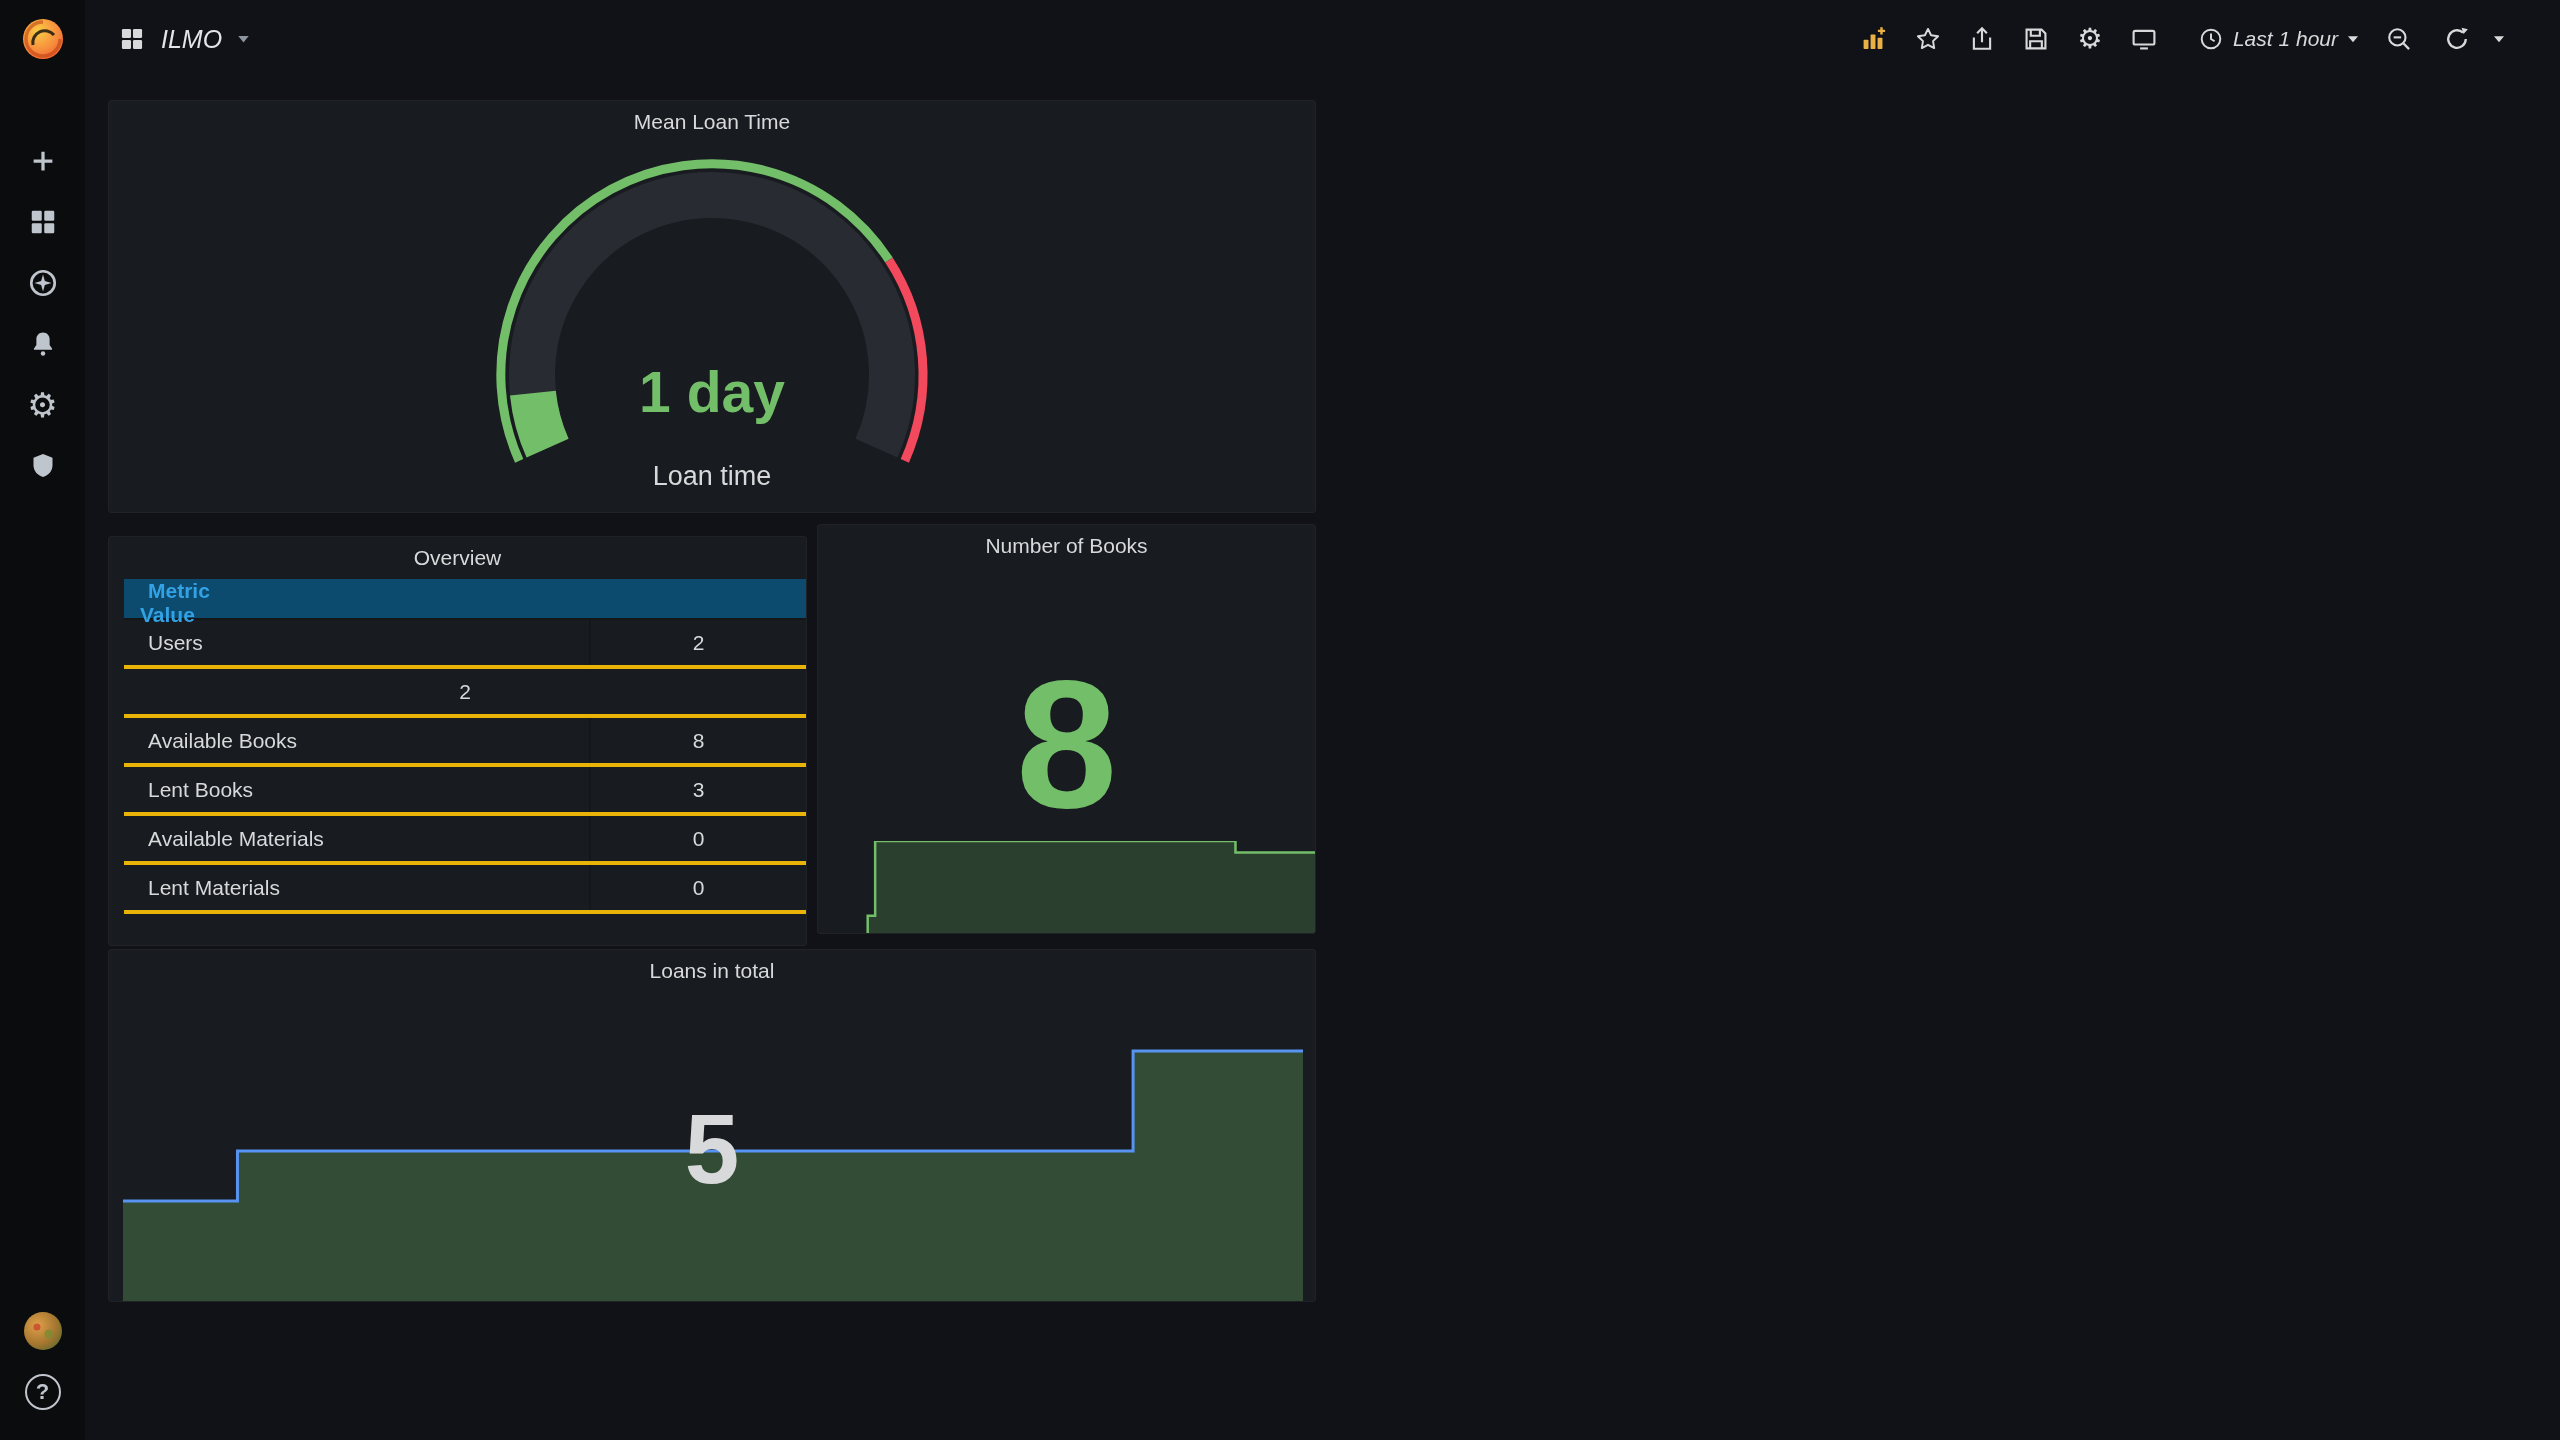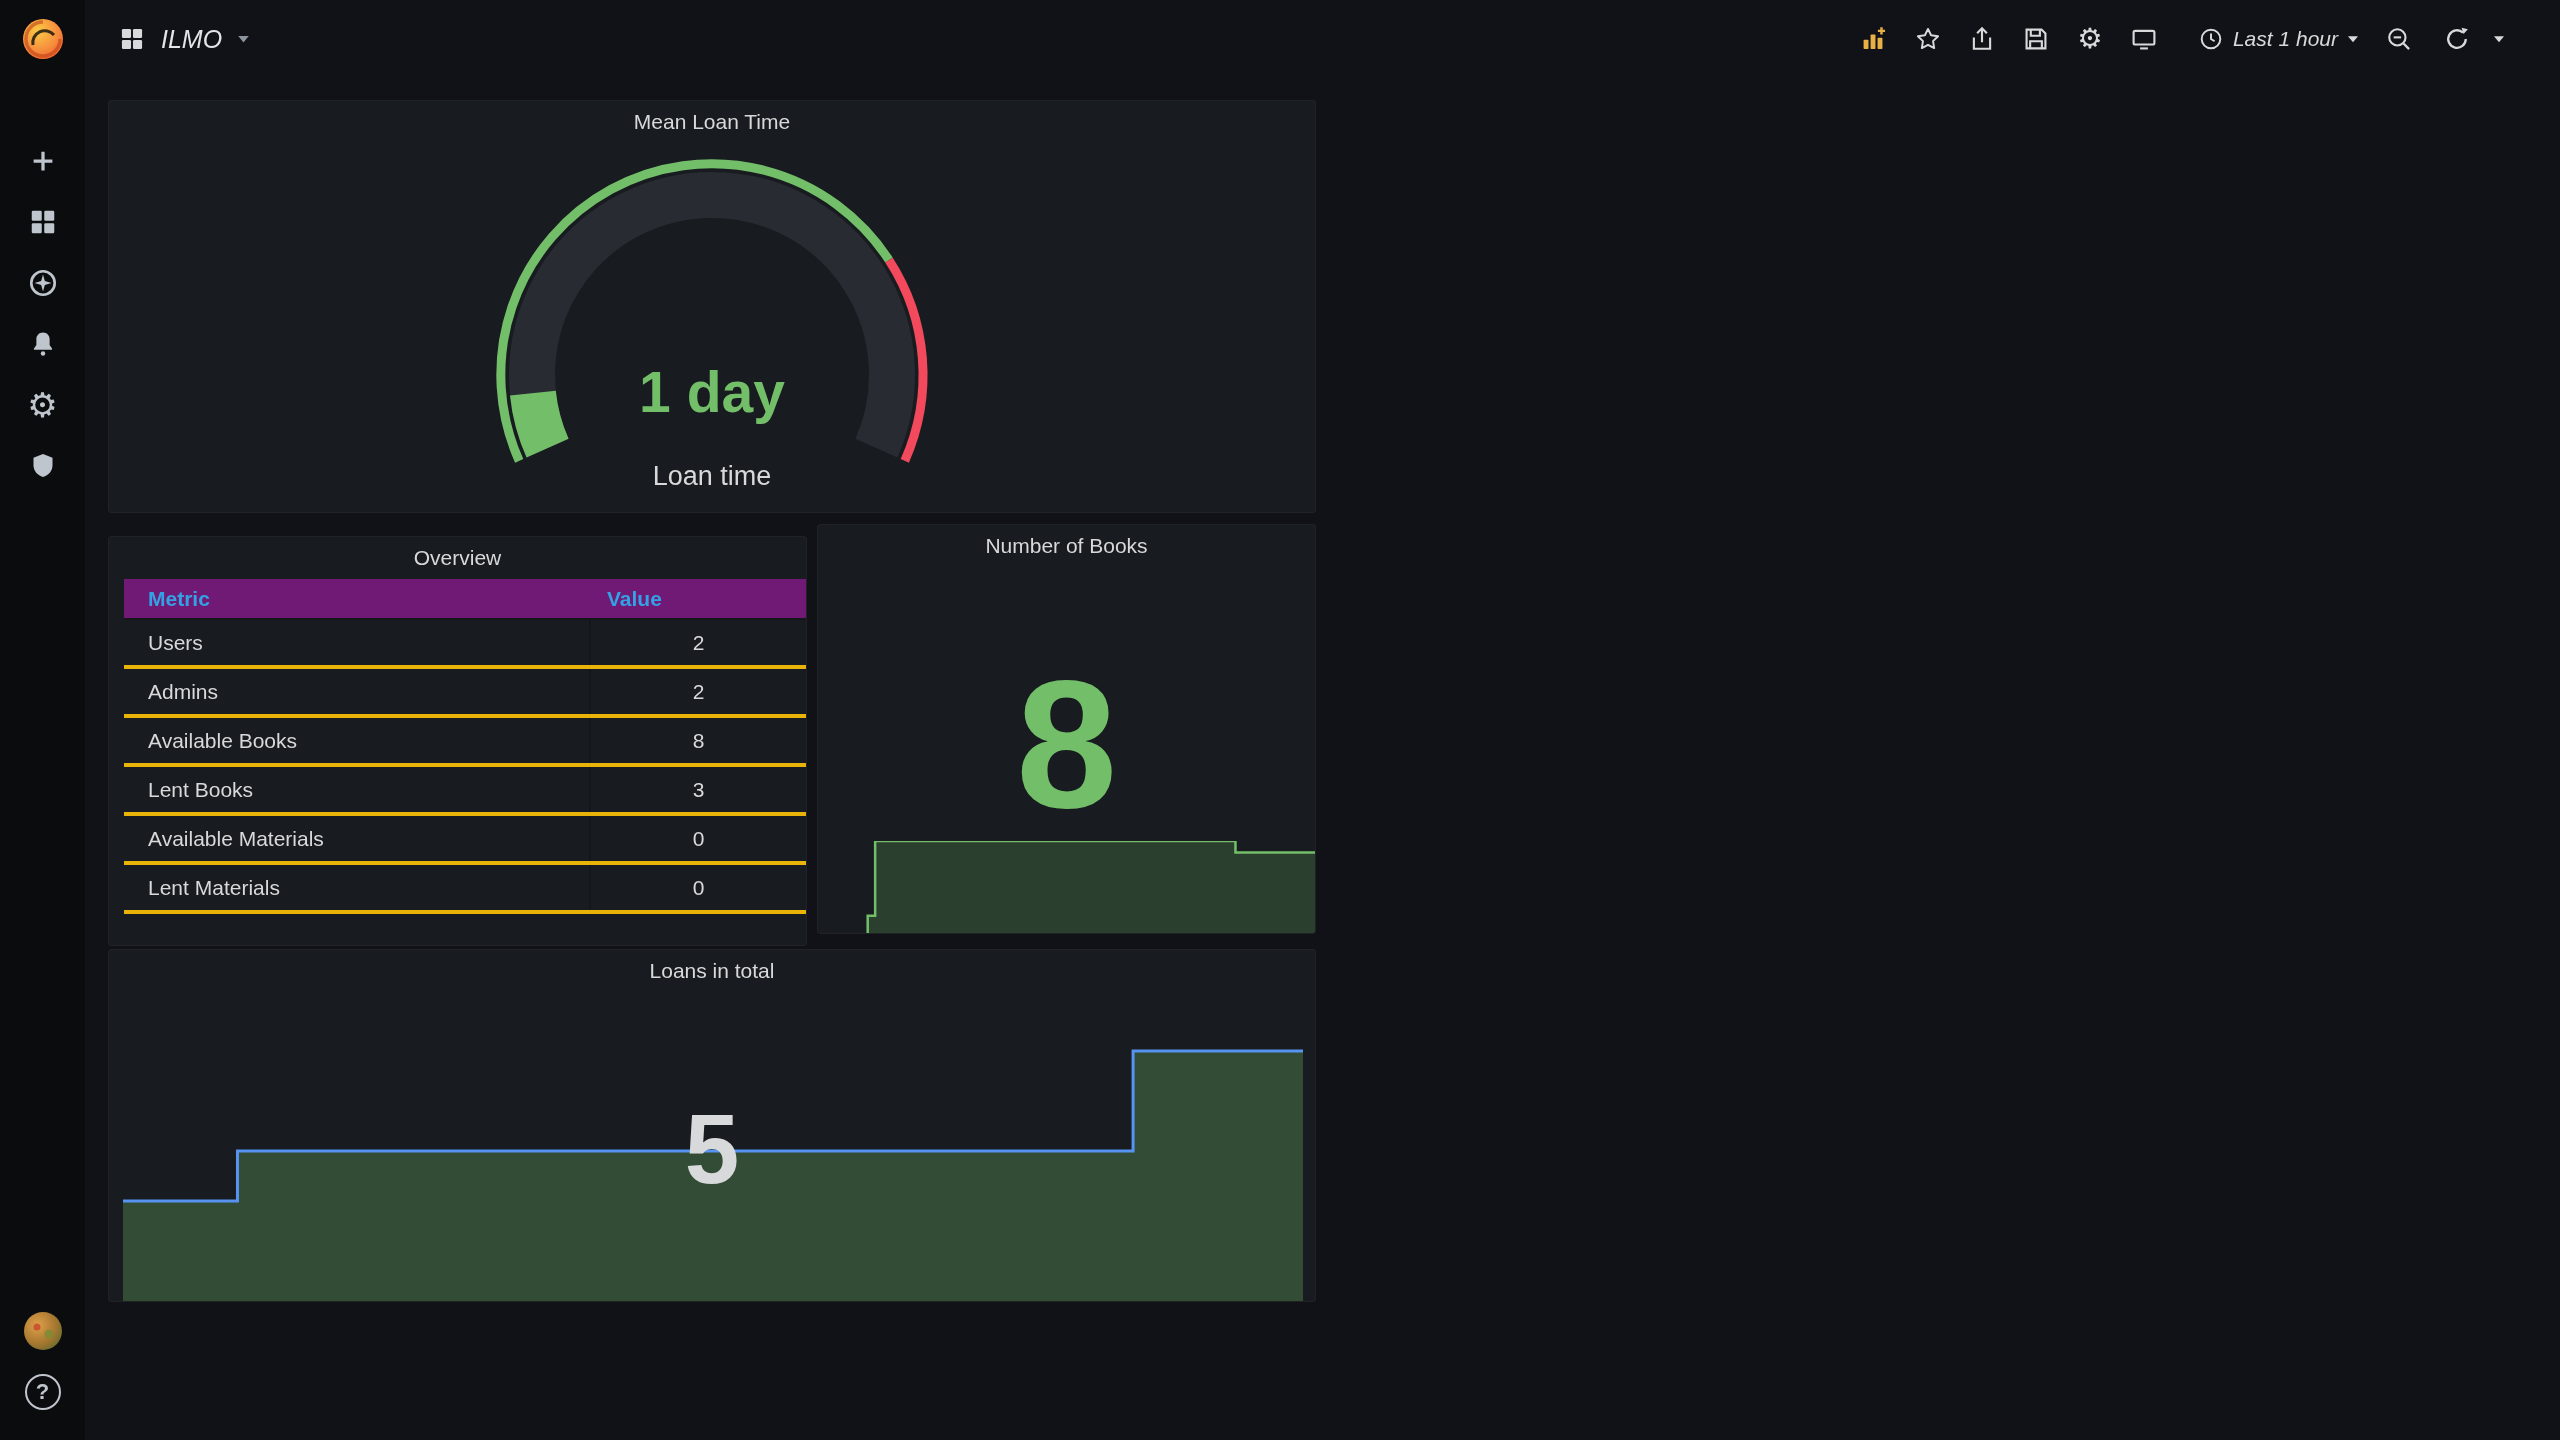--- a/index.html
+++ b/index.html
@@ -43,21 +43,21 @@
 
   
   .gauge-wrap{position:relative;width:460px;margin:8px auto 0;}
   .gauge-value{position:absolute;top:208px;left:0;right:0;text-align:center;
     font-size:57px;font-weight:700;color:#73bf69;}
   .gauge-label{position:absolute;left:0;right:0;bottom:20px;text-align:center;
     font-size:27px;color:#d8d9da;}
 
   
   .table-wrap{padding-left:15px;}
-  .thead{display:flex;height:41px;background:#701a75;border-bottom:2px solid #141619;font-size:21px;font-weight:700;}
+  .thead{display:flex;height:41px;background:#0c4a6e;border-bottom:2px solid #141619;font-size:21px;font-weight:700;flex-direction:column;}
   .th{display:flex;align-items:center;cursor:pointer;color:#33a2e5;}
   .th.metric{width:467px;padding-left:24px;}
   .th.value{flex:1;padding-left:16px;}
   .trow{display:flex;height:49px;border-bottom:4px solid #eab308;font-size:21px;color:#d8d9da;}
   .tcell{display:flex;align-items:center;}
   .tcell.metric{width:467px;padding-left:24px;border-right:2px solid #141619;}
   .tcell.value{flex:1;justify-content:center;}
 
   
   .stat-number{position:absolute;left:0;right:0;top:128px;text-align:center;
@@ -255,21 +255,20 @@
       <div class="thead">
         <div class="th metric" style="color: rgb(51, 162, 229);">Metric</div>
         <div class="th value" style="color: rgb(51, 162, 229);">Value</div>
       </div>
       <div>
           <div class="trow">
             <div class="tcell metric">Users</div>
             <div class="tcell value">2</div>
           </div>
           <div class="trow">
-            <div class="tcell metric">Admins</div>
             <div class="tcell value">2</div>
           </div>
           <div class="trow">
             <div class="tcell metric">Available Books</div>
             <div class="tcell value">8</div>
           </div>
           <div class="trow">
             <div class="tcell metric">Lent Books</div>
             <div class="tcell value">3</div>
           </div>

